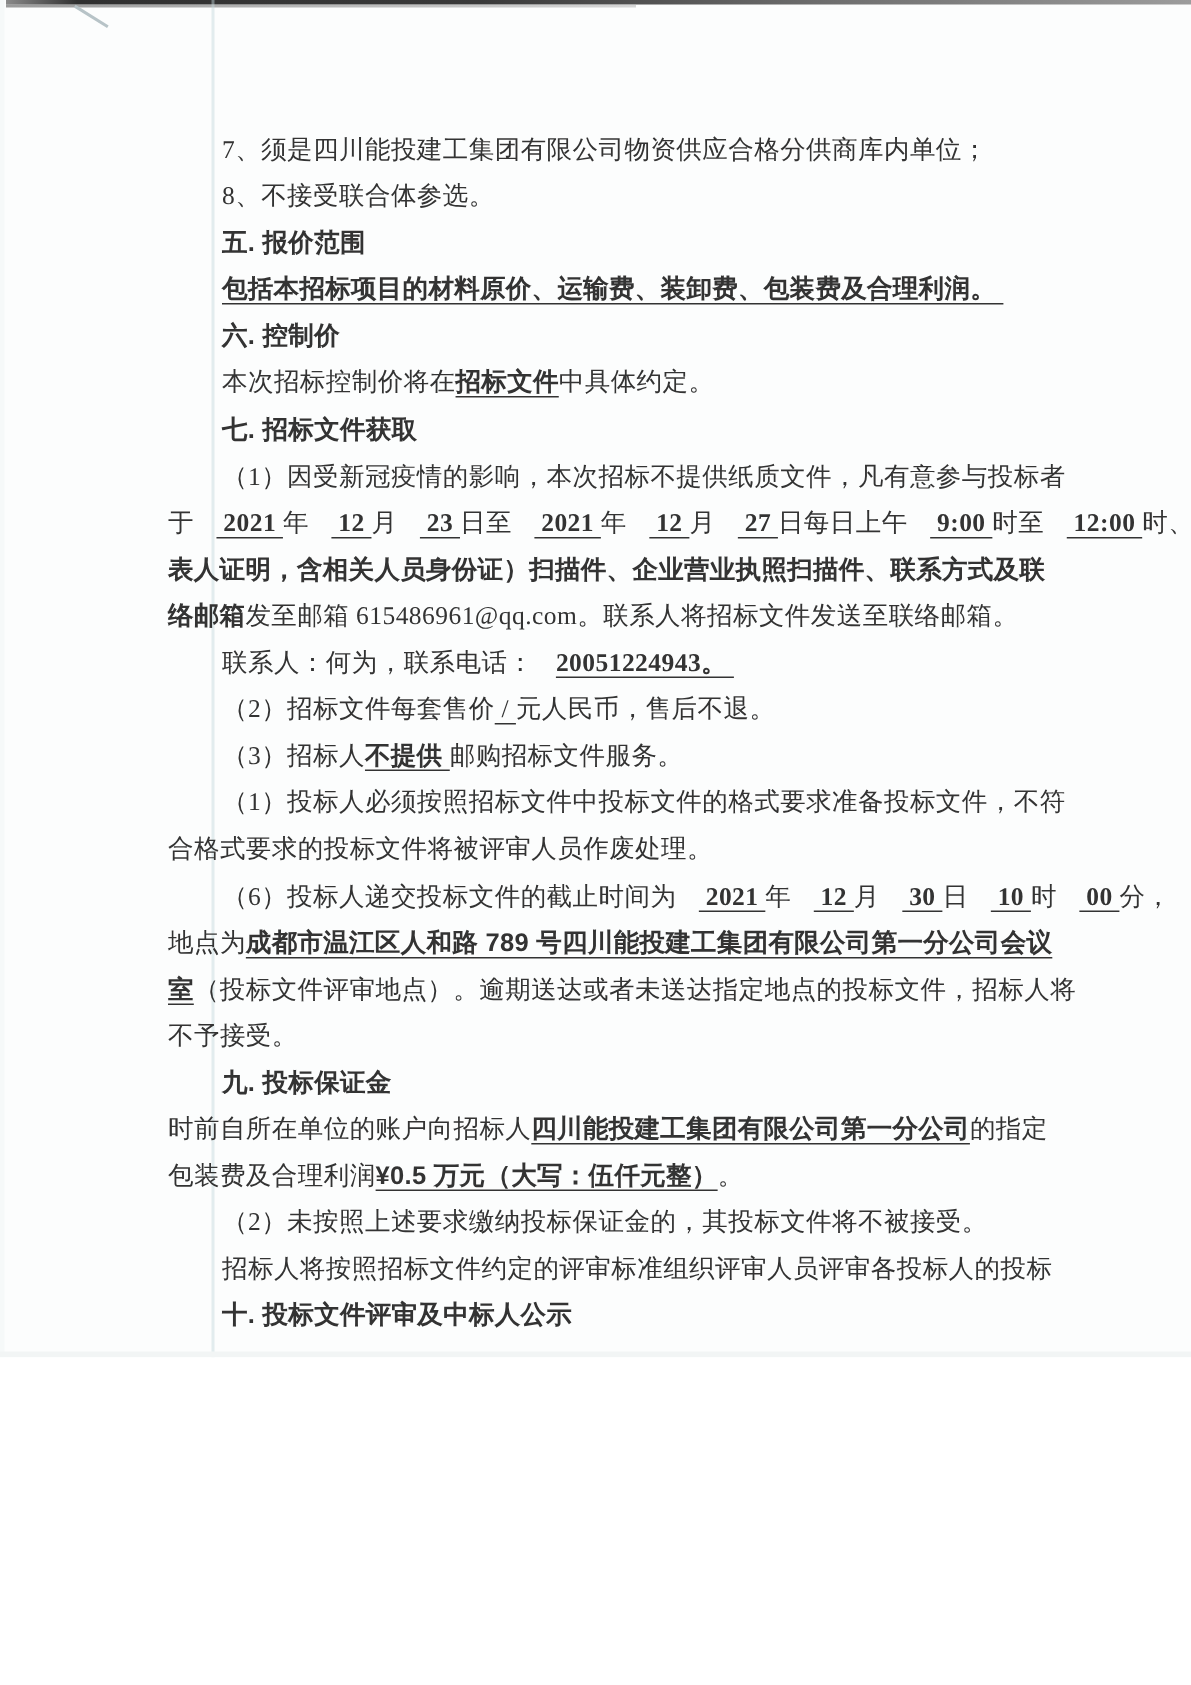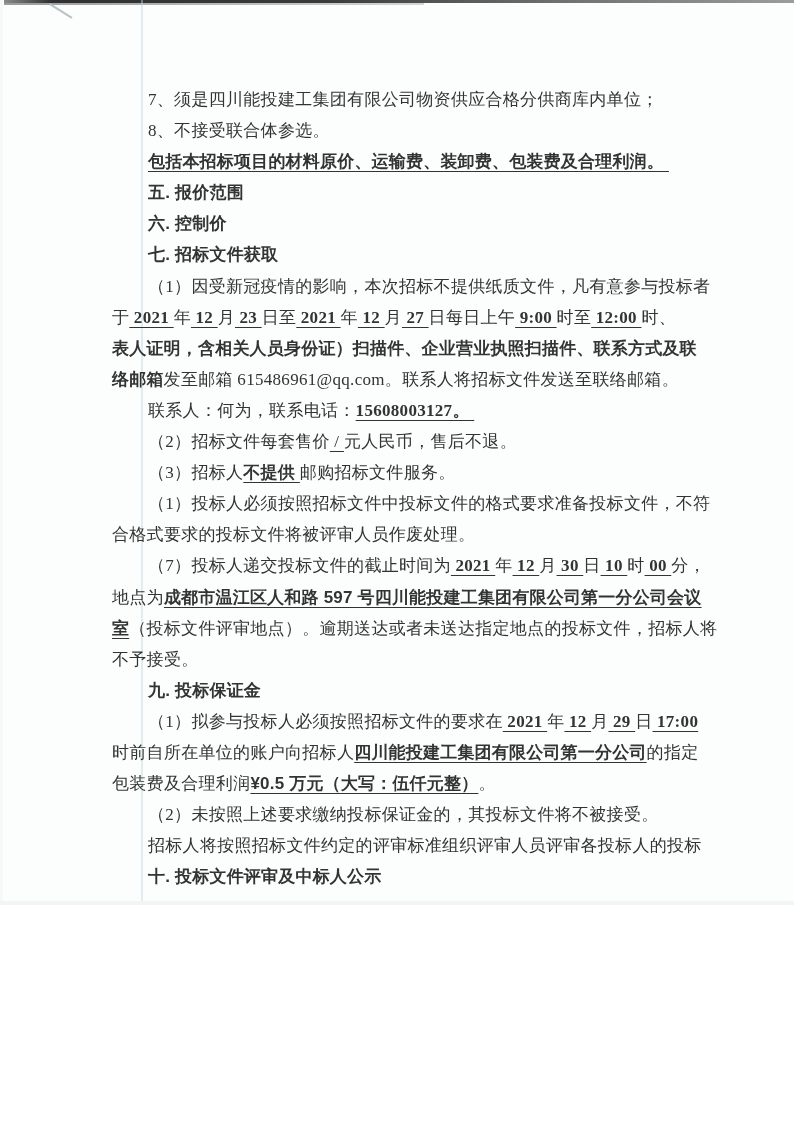--- a/index.html
+++ b/index.html
@@ -54,58 +54,59 @@
   }
   .indent { padding-left: 36px; }
   .b {
     font-family: "Liberation Sans", "DejaVu Sans", sans-serif;
     font-weight: 700;
     letter-spacing: 0.2px;
   }
   .d {
     font-family: "Liberation Serif", "DejaVu Serif", serif;
     font-weight: 700;
+    margin-left: 15px;
   }
   .u {
     text-decoration: underline;
     text-decoration-thickness: 1.4px;
     text-underline-offset: 4px;
   }
 </style>
 </head>
 <body>
 
 <div class="page">
   <div class="scan-edge-top"></div>
   <div class="scan-edge-top2"></div>
   <div class="scan-fold-line"></div>
   <div class="scan-scratch"></div>
   <div class="scan-edge-left"></div>
   <div class="scan-edge-bottom"></div>
   <div class="doc">
       <div class="line indent"><span>7、须是四川能投建工集团有限公司物资供应合格分供商库内单位；</span></div>
       <div class="line indent"><span>8、不接受联合体参选。</span></div>
+      <div class="line indent"><span class="b">五. 报价范围</span></div>
       <div class="line indent"><span class="b u">包括本招标项目的材料原价、运输费、装卸费、包装费及合理利润。 </span></div>
-      <div class="line indent"><span class="b">五. 报价范围</span></div>
       <div class="line indent"><span class="b">六. 控制价</span></div>
+      <div class="line indent"><span>本次招标控制价将在</span><span class="b u">招标文件</span><span>中具体约定。</span></div>
       <div class="line indent"><span class="b">七. 招标文件获取</span></div>
       <div class="line indent"><span>（1）因受新冠疫情的影响，本次招标不提供纸质文件，凡有意参与投标者</span></div>
       <div class="line"><span>于</span><span class="u d"> 2021 </span><span>年</span><span class="u d"> 12 </span><span>月</span><span class="u d"> 23 </span><span>日至</span><span class="u d"> 2021 </span><span>年</span><span class="u d"> 12 </span><span>月</span><span class="u d"> 27 </span><span>日每日上午</span><span class="u d"> 9:00 </span><span>时至</span><span class="u d"> 12:00 </span><span>时、</span></div>
       <div class="line"><span class="b">表人证明，含相关人员身份证）扫描件、企业营业执照扫描件、联系方式及联</span></div>
       <div class="line"><span class="b">络邮箱</span><span>发至邮箱 615486961@qq.com。联系人将招标文件发送至联络邮箱。</span></div>
-      <div class="line indent"><span>联系人：何为，联系电话：</span><span class="u d">15608003127。 </span></div>
+      <div class="line indent"><span>联系人：何为，联系电话：</span><span class="u d">20051224943。 </span></div>
       <div class="line indent"><span>（2）招标文件每套售价</span><span class="u"> / </span><span>元人民币，售后不退。</span></div>
       <div class="line indent"><span>（3）招标人</span><span class="b u">不提供 </span><span>邮购招标文件服务。</span></div>
       <div class="line indent"><span>（1）投标人必须按照招标文件中投标文件的格式要求准备投标文件，不符</span></div>
       <div class="line"><span>合格式要求的投标文件将被评审人员作废处理。</span></div>
-      <div class="line indent"><span>（7）投标人递交投标文件的截止时间为</span><span class="u d"> 2021 </span><span>年</span><span class="u d"> 12 </span><span>月</span><span class="u d"> 30 </span><span>日</span><span class="u d"> 10 </span><span>时</span><span class="u d"> 00 </span><span>分，</span></div>
-      <div class="line"><span>地点为</span><span class="b u">成都市温江区人和路 597 号四川能投建工集团有限公司第一分公司会议</span></div>
+      <div class="line indent"><span>（6）投标人递交投标文件的截止时间为</span><span class="u d"> 2021 </span><span>年</span><span class="u d"> 12 </span><span>月</span><span class="u d"> 30 </span><span>日</span><span class="u d"> 10 </span><span>时</span><span class="u d"> 00 </span><span>分，</span></div>
+      <div class="line"><span>地点为</span><span class="b u">成都市温江区人和路 789 号四川能投建工集团有限公司第一分公司会议</span></div>
       <div class="line"><span class="b u">室</span><span>（投标文件评审地点）。逾期送达或者未送达指定地点的投标文件，招标人将</span></div>
       <div class="line"><span>不予接受。</span></div>
       <div class="line indent"><span class="b">九. 投标保证金</span></div>
-      <div class="line indent"><span>（1）拟参与投标人必须按照招标文件的要求在</span><span class="u d"> 2021 </span><span>年</span><span class="u d"> 12 </span><span>月</span><span class="u d"> 29 </span><span>日</span><span class="u d"> 17:00</span></div>
       <div class="line"><span>时前自所在单位的账户向招标人</span><span class="b u">四川能投建工集团有限公司第一分公司</span><span>的指定</span></div>
       <div class="line"><span>包装费及合理利润</span><span class="b u">¥0.5 万元（大写：伍仟元整）</span><span>。</span></div>
       <div class="line indent"><span>（2）未按照上述要求缴纳投标保证金的，其投标文件将不被接受。</span></div>
       <div class="line indent"><span>招标人将按照招标文件约定的评审标准组织评审人员评审各投标人的投标</span></div>
       <div class="line indent"><span class="b">十. 投标文件评审及中标人公示</span></div>
     </div>
 </div>
 
 </body></html>

